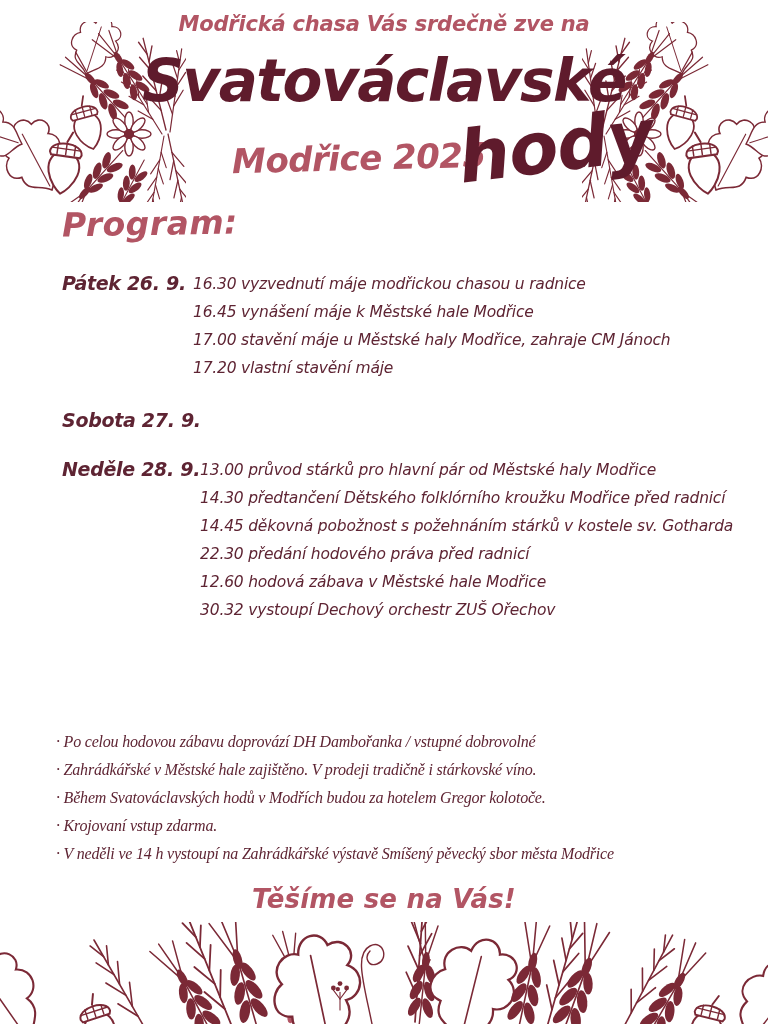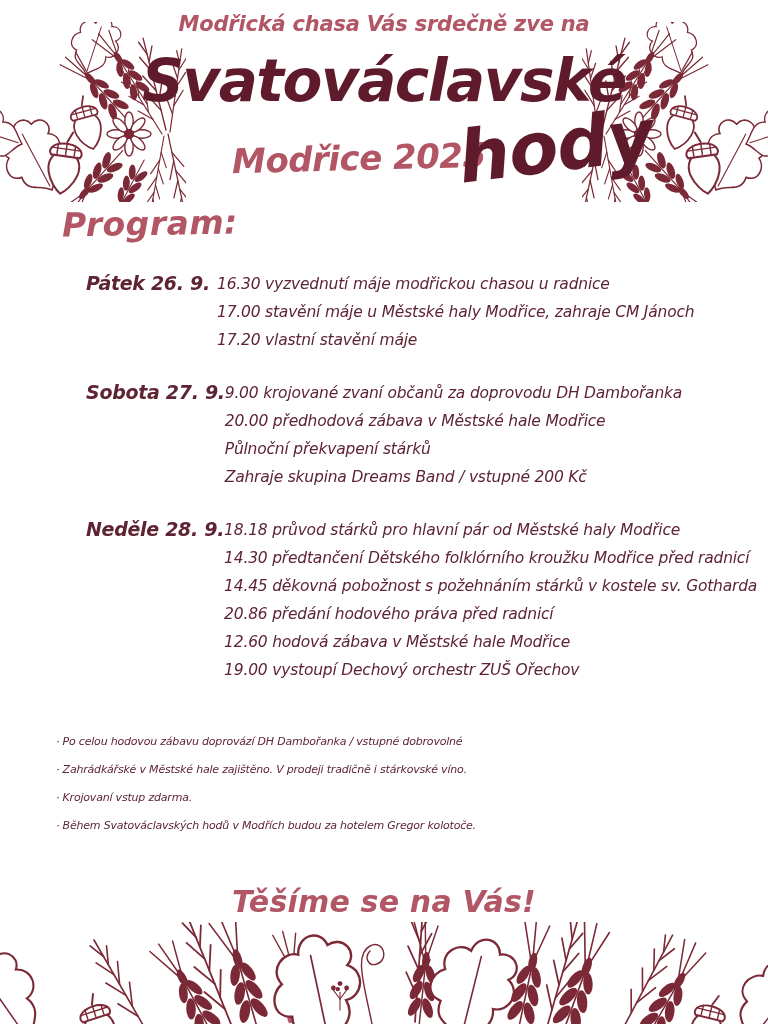--- a/index.html
+++ b/index.html
@@ -23,38 +23,38 @@
   }
   .title-tail{
     position:absolute;top:104px;left:458px;
     font-size:72px;color:var(--dark);letter-spacing:-1px;transform:rotate(-7deg);
   }
   .program-heading{
     position:absolute;top:204px;left:62px;
     font-size:33px;color:var(--rose);letter-spacing:0.5px;transform:rotate(-1deg);
   }
   .schedule{position:absolute;top:270px;left:62px;right:8px;}
-  .sched-row{display:flex;margin-bottom:25px;margin-left:24px;}
+  .sched-row{display:flex;margin-bottom:25px;}
   .day{
     flex:0 0 131px;font-size:19px;font-style:italic;font-weight:bold;
     color:var(--body);white-space:nowrap;padding-top:2px;letter-spacing:-0.3px;
   }
   .items{flex:1;}
   .item{
     font-size:15.5px;font-style:italic;font-weight:normal;color:var(--body);
     line-height:28px;white-space:nowrap;letter-spacing:-0.2px;
   }
   .notes{position:absolute;top:728px;left:56px;right:4px;}
   .note{
-    font-size:11px;font-style:italic;color:var(--body);
-    line-height:28px;white-space:nowrap;letter-spacing:-0.2px;
+    font-size:16px;font-style:italic;color:var(--body);
+    line-height:28px;white-space:nowrap;letter-spacing:-0.2px;font-family:Liberation Serif, serif;
   }
   .closing{
     position:absolute;top:884px;left:0;width:100%;text-align:center;
-    font-size:30px;color:var(--rose);letter-spacing:0.2px;
+    font-size:26px;color:var(--rose);letter-spacing:0.2px;
   }
   .corner{position:absolute;top:22px;width:192px;height:180px;}
   .corner.left{left:-6px;}
   .corner.right{right:-6px;}
   .bottom-band{position:absolute;bottom:0;left:0;width:768px;height:102px;}
   
   .st{stroke:var(--orn);fill:none;stroke-width:1.4;stroke-linecap:round;}
   .st-thin{stroke:var(--orn);fill:none;stroke-width:1;stroke-linecap:round;}
   .ear-line{stroke:var(--orn);fill:none;stroke-width:1.2;stroke-linecap:round;}
   .fl{fill:var(--orn);}
@@ -156,51 +156,47 @@
   <div class="title-sub script">Modřice 2025</div>
   <div class="title-tail script">hody</div>
 
   <div class="program-heading script">Program:</div>
 
   <div class="schedule">
       <div class="sched-row">
         <div class="day">Pátek 26. 9.</div>
         <div class="items">
           <div class="item">16.30 vyzvednutí máje modřickou chasou u radnice</div>
+          <div class="item">16.45 vynášení máje k Městské hale Modřice</div>
           <div class="item">17.00 stavění máje u Městské haly Modřice, zahraje CM Jánoch</div>
           <div class="item">17.20 vlastní stavění máje</div>
         </div>
       </div>
       <div class="sched-row">
         <div class="day">Sobota 27. 9.</div>
-        <div class="items">
-          <div class="item">9.00 krojované zvaní občanů za doprovodu DH Dambořanka</div>
-          <div class="item">20.00 předhodová zábava v Městské hale Modřice</div>
-          <div class="item">Půlnoční překvapení stárků</div>
-          <div class="item">Zahraje skupina Dreams Band / vstupné 200 Kč</div>
-        </div>
       </div>
       <div class="sched-row">
         <div class="day">Neděle 28. 9.</div>
         <div class="items">
-          <div class="item">18.18 průvod stárků pro hlavní pár od Městské haly Modřice</div>
+          <div class="item">13.00 průvod stárků pro hlavní pár od Městské haly Modřice</div>
           <div class="item">14.30 předtančení Dětského folklórního kroužku Modřice před radnicí</div>
           <div class="item">14.45 děkovná pobožnost s požehnáním stárků v kostele sv. Gotharda</div>
-          <div class="item">20.86 předání hodového práva před radnicí</div>
+          <div class="item">22.30 předání hodového práva před radnicí</div>
           <div class="item">12.60 hodová zábava v Městské hale Modřice</div>
-          <div class="item">19.00 vystoupí Dechový orchestr ZUŠ Ořechov</div>
+          <div class="item">30.32 vystoupí Dechový orchestr ZUŠ Ořechov</div>
         </div>
       </div>
     </div>
 
   <div class="notes">
       <div class="note">· Po celou hodovou zábavu doprovází DH Dambořanka / vstupné dobrovolné</div>
       <div class="note">· Zahrádkářské v Městské hale zajištěno. V prodeji tradičně i stárkovské víno.</div>
+      <div class="note">· Během Svatováclavských hodů v Modřích budou za hotelem Gregor kolotoče.</div>
       <div class="note">· Krojovaní vstup zdarma.</div>
-      <div class="note">· Během Svatováclavských hodů v Modřích budou za hotelem Gregor kolotoče.</div>
+      <div class="note">· V neděli ve 14 h vystoupí na Zahrádkářské výstavě Smíšený pěvecký sbor města Modřice</div>
     </div>
 
   <div class="closing script">Těšíme se na Vás!</div>
 
   <svg class="bottom-band" viewBox="0 0 768 102" preserveAspectRatio="xMidYMin slice" aria-hidden="true">
     <g>
 
       <use href="#leaf-a" class="st" transform="translate(30,120) rotate(-35) scale(1.5)"></use>
       <use href="#acorn-a" class="st" transform="translate(95,92) rotate(-18) scale(1.4)"></use>
       <use href="#grass-a" class="st-thin" transform="translate(150,115) rotate(-30) scale(1.6)"></use>

